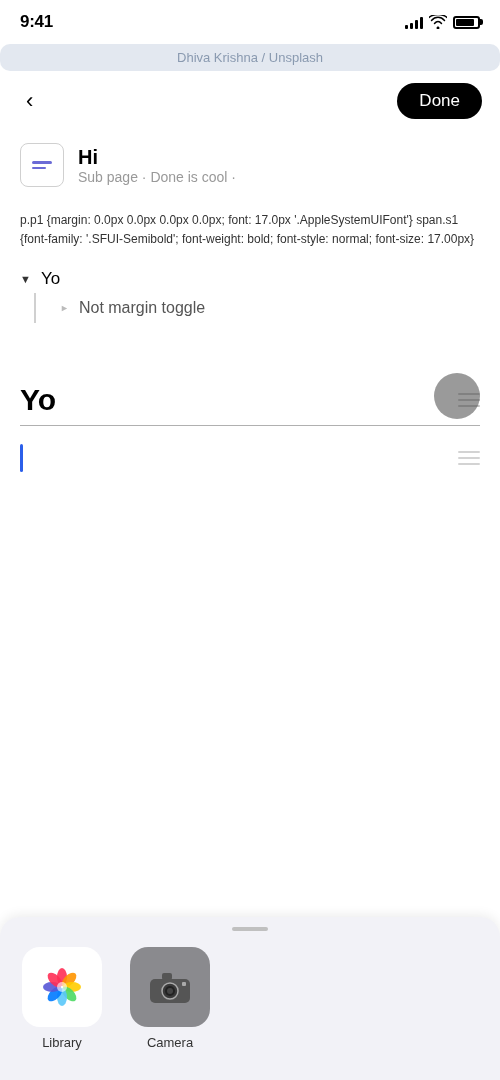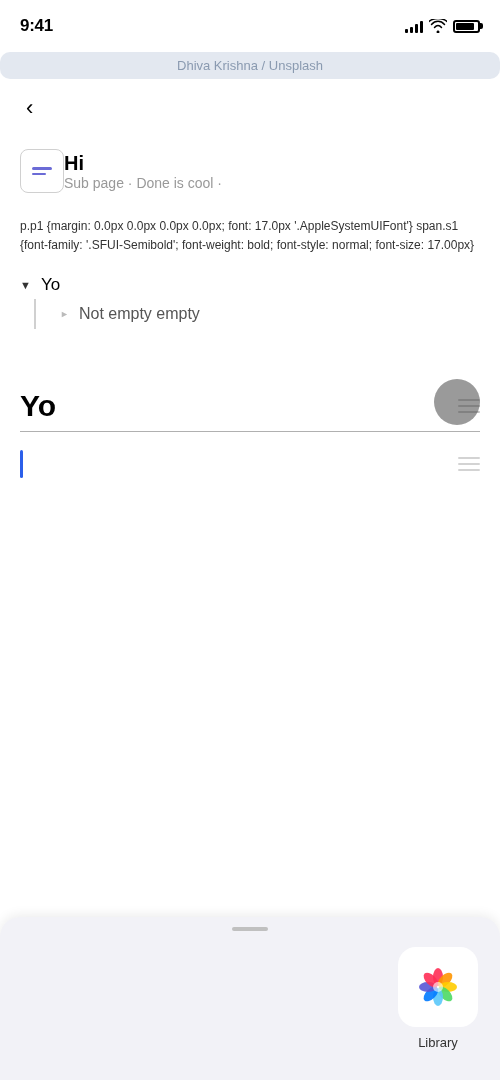--- a/index.html
+++ b/index.html
@@ -8,21 +8,21 @@
       width: 500px;
       min-height: 1080px;
       background: #fff;
       font-family: -apple-system, BlinkMacSystemFont, 'SF Pro Text', 'Helvetica Neue', sans-serif;
       overflow-x: hidden;
       position: relative;
     }
 
     
     .status-bar {
-      height: 52px;
+      height: 44px;
       background: #fff;
       display: flex;
       align-items: center;
       justify-content: space-between;
       padding: 0 20px;
       position: relative;
     }
     .status-time {
       font-size: 17px;
       font-weight: 600;
@@ -110,20 +110,21 @@
       border-radius: 22px;
       cursor: pointer;
       border: none;
     }
 
     
     .page-header {
       display: flex;
       align-items: center;
       padding: 12px 20px 8px 20px;
+      gap: 14px;
     }
     .page-icon {
       width: 44px;
       height: 44px;
       border: 1.5px solid #d0d0d0;
       border-radius: 8px;
       display: flex;
       align-items: center;
       justify-content: center;
       flex-shrink: 0;
@@ -287,21 +288,21 @@
     }
     .panel-handle {
       width: 36px;
       height: 4px;
       background: #c0c0c0;
       border-radius: 2px;
       margin: 0 auto 16px auto;
     }
     .media-grid {
       display: flex;
-      justify-content: flex-end;
+      justify-content: flex-start;
       padding: 0 12px;
       gap: 8px;
     }
     .media-item {
       display: flex;
       flex-direction: column;
       align-items: center;
       gap: 8px;
       flex: 1;
       max-width: 100px;
@@ -348,20 +349,21 @@
     </div>
   </div>
 </div>
 
 <div class="watermark-bar">
   <span>Dhiva Krishna / Unsplash</span>
 </div>
 
 <div class="nav-bar">
   <span class="back-btn">‹</span>
+  <button class="done-btn">Done</button>
 </div>
 
 <div class="page-header">
   <div class="page-icon">
     <div class="page-icon-inner">
       <div class="icon-line icon-line-long"></div>
       <div class="icon-line icon-line-short"></div>
     </div>
   </div>
   <div class="page-info">
@@ -374,21 +376,21 @@
   <p class="code-block">p.p1 {margin: 0.0px 0.0px 0.0px 0.0px; font: 17.0px '.AppleSystemUIFont'} span.s1 {font-family: '.SFUI-Semibold'; font-weight: bold; font-style: normal; font-size: 17.00px}</p>
 </div>
 
 <div class="toggle-section">
   <div class="toggle-row">
     <span class="toggle-arrow open">▼</span>
     <span class="toggle-label">Yo</span>
   </div>
   <div class="nested-toggle">
     <span class="nested-arrow">►</span>
-    <span class="nested-label">Not empty empty</span>
+    <span class="nested-label">Not margin toggle</span>
   </div>
 </div>
 
 <div class="editing-area">
   <div class="gray-circle"></div>
   <div class="edit-row">
     <span class="edit-text">Yo</span>
     <div class="drag-handle">
       <span></span>
         <span></span>
@@ -423,17 +425,30 @@
           <ellipse cx="24" cy="14" rx="5" ry="9" fill="#5ac8fa" opacity="0.9" transform="rotate(180,24,24)"></ellipse>
           <ellipse cx="24" cy="14" rx="5" ry="9" fill="#007aff" opacity="0.9" transform="rotate(225,24,24)"></ellipse>
           <ellipse cx="24" cy="14" rx="5" ry="9" fill="#5856d6" opacity="0.9" transform="rotate(270,24,24)"></ellipse>
           <ellipse cx="24" cy="14" rx="5" ry="9" fill="#ff2d55" opacity="0.9" transform="rotate(315,24,24)"></ellipse>
           <circle cx="24" cy="24" r="5" fill="white" opacity="0.6"></circle>
         </svg>
       </div>
       <span class="media-label">Library</span>
     </div>
 
+    <div class="media-item">
+      <div class="media-icon-box camera">
+        <svg width="44" height="36" viewBox="0 0 44 36">
+          <rect x="2" y="10" width="40" height="24" rx="5" fill="#555"></rect>
+          <circle cx="22" cy="22" r="8" fill="#3a3a3a" stroke="#aaa" stroke-width="1.5"></circle>
+          <circle cx="22" cy="22" r="5" fill="#222"></circle>
+          <circle cx="22" cy="22" r="3" fill="#444"></circle>
+          <rect x="14" y="4" width="10" height="7" rx="2" fill="#555"></rect>
+          <rect x="34" y="13" width="4" height="4" rx="1" fill="#aaa"></rect>
+        </svg>
+      </div>
+      <span class="media-label">Camera</span>
+    </div>
 
 
 
   </div>
 </div>
 
 </body></html>

